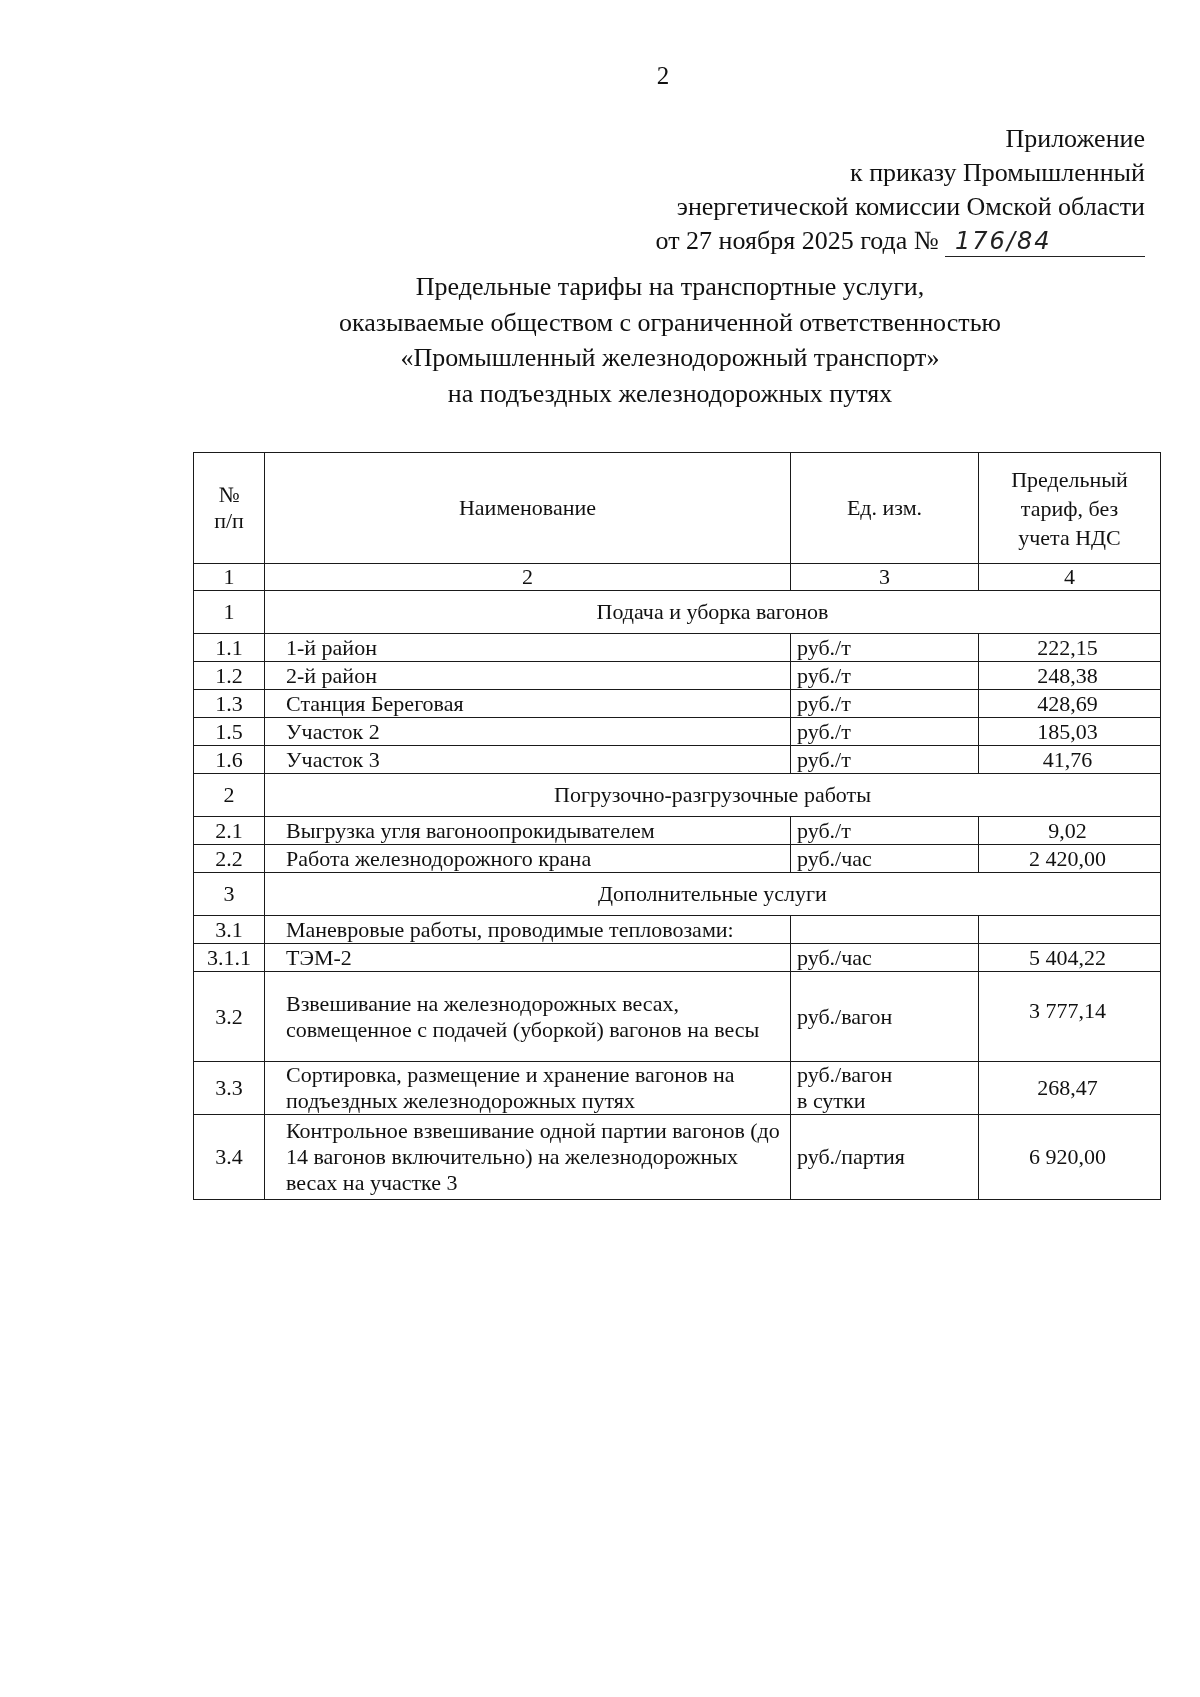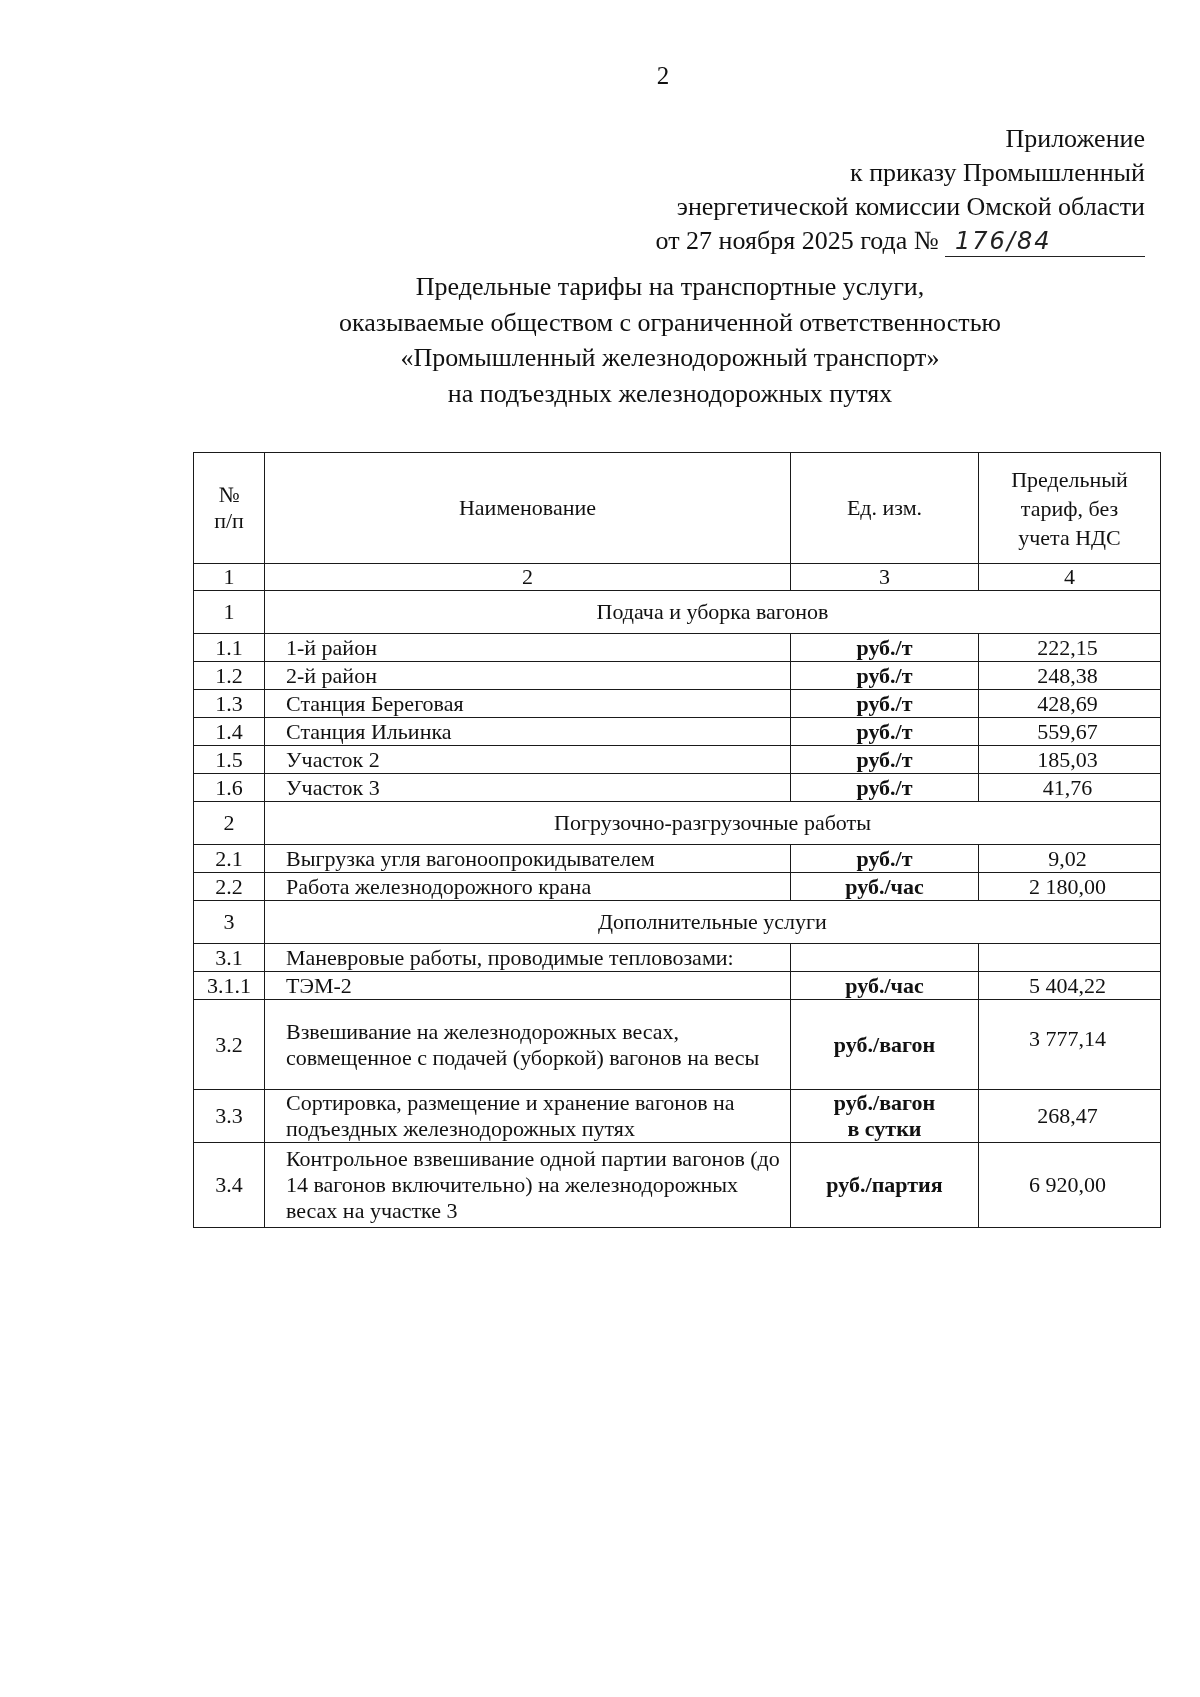--- a/index.html
+++ b/index.html
@@ -31,21 +31,21 @@
     vertical-align: middle; line-height: 26px;
   }
   col.c1 { width: 71px; } col.c2 { width: 526px; } col.c3 { width: 188px; } col.c4 { width: 182px; }
   .hdr td { height: 110px; text-align: center; }
   .hdr td.name-h { font-size: 22px; }
   .hdr td.tar-h { line-height: 29px; }
   .nums td { height: 23px; text-align: center; line-height: 22px; }
   .sec td { height: 42px; text-align: center; }
   .row td { height: 27px; line-height: 26px; }
   .row td.num { text-align: center; }
-  .row td.unit { text-align: center; font-weight: bold; }
+  .row td.unit { text-align: left; }
   .row td.val { text-align: center; padding-right: 10px; }
   .row td.name { text-align: left; padding-left: 21px; }
   .tall td { line-height: 28px; }
   .tall td.val { vertical-align: top; padding-top: 26px; margin-left: 38px; }
 </style>
 </head>
 <body>
 
 <div class="abs page-num">2</div>
 
@@ -100,26 +100,20 @@
     <td class="unit">руб./т</td>
     <td class="val">248,38</td>
   </tr>
   <tr class="row">
     <td class="num">1.3</td>
     <td class="name">Станция Береговая</td>
     <td class="unit">руб./т</td>
     <td class="val">428,69</td>
   </tr>
   <tr class="row">
-    <td class="num">1.4</td>
-    <td class="name">Станция Ильинка</td>
-    <td class="unit">руб./т</td>
-    <td class="val">559,67</td>
-  </tr>
-  <tr class="row">
     <td class="num">1.5</td>
     <td class="name">Участок 2</td>
     <td class="unit">руб./т</td>
     <td class="val">185,03</td>
   </tr>
   <tr class="row">
     <td class="num">1.6</td>
     <td class="name">Участок 3</td>
     <td class="unit">руб./т</td>
     <td class="val">41,76</td>
@@ -132,21 +126,21 @@
   <tr class="row">
     <td class="num">2.1</td>
     <td class="name">Выгрузка угля вагоноопрокидывателем</td>
     <td class="unit">руб./т</td>
     <td class="val">9,02</td>
   </tr>
   <tr class="row">
     <td class="num">2.2</td>
     <td class="name">Работа железнодорожного крана</td>
     <td class="unit">руб./час</td>
-    <td class="val">2 180,00</td>
+    <td class="val">2 420,00</td>
   </tr>
 
   <tr class="sec">
     <td>3</td>
     <td colspan="3">Дополнительные услуги</td>
   </tr>
   <tr class="row">
     <td class="num">3.1</td>
     <td class="name">Маневровые работы, проводимые тепловозами:</td>
     <td class="unit"></td>

